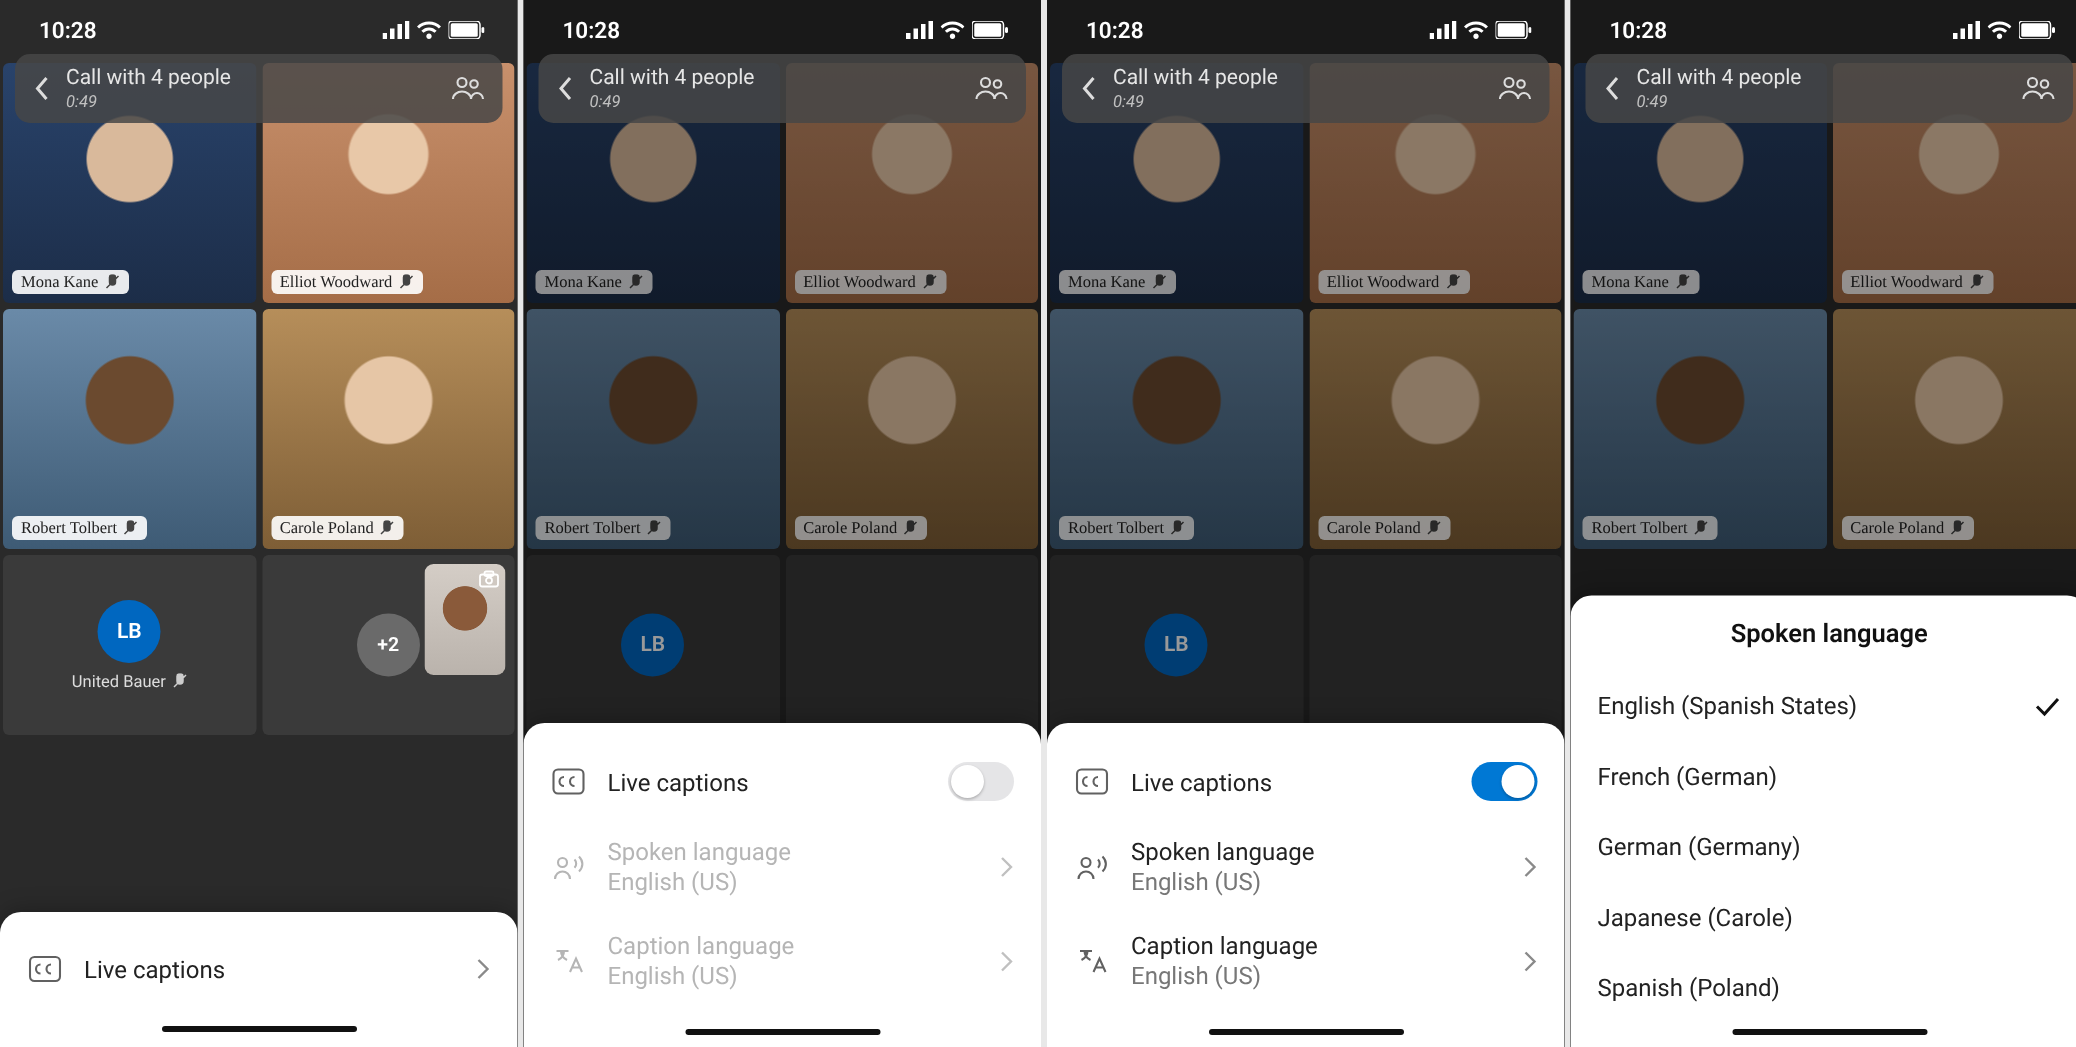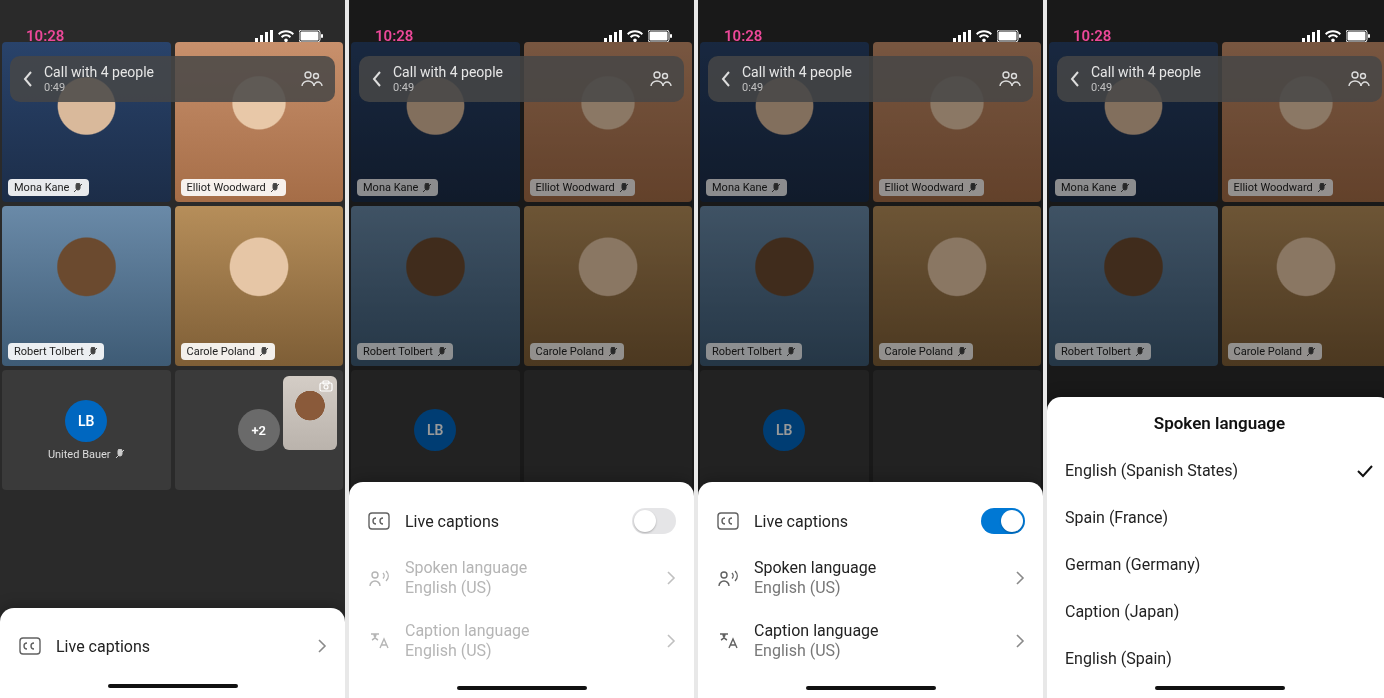--- a/index.html
+++ b/index.html
@@ -16,82 +16,83 @@
   .phone {
     width: 345px;
     height: 698px;
     background: #1a1a1a;
     position: relative;
     overflow: hidden;
     flex-shrink: 0;
   }
   .status-bar {
     position: absolute;
-    top: 16px; left: 0; right: 0;
+    top: 0; left: 0; right: 0;
     height: 40px;
     display: flex;
     justify-content: space-between;
     align-items: center;
     padding: 0 22px 0 26px;
-    color: #ec4899;
+    color: #ffffff;
     font-weight: 600;
     font-size: 15px;
     z-index: 10;
   }
   .status-icons { display: flex; gap: 5px; align-items: center; }
   .phone.dim .dimmable::after {
     content: "";
     position: absolute;
     inset: 0;
     background: rgba(0,0,0,0.4);
     pointer-events: none;
   }
   .call-bg {
     position: absolute;
     inset: 0;
     background: #2a2a2a;
   }
   .header-pill {
     position: absolute;
-    top: 56px;
+    top: 36px;
     left: 10px;
     right: 10px;
     background: rgba(70,70,70,0.85);
     border-radius: 10px;
     display: flex;
     align-items: center;
     padding: 8px 12px;
     z-index: 8;
   }
   .hp-back {
     margin-right: 10px;
     color: #e5e5e5;
   }
   .hp-text { flex: 1; color: #e6e6e6; }
   .hp-title { font-size: 14px; line-height: 1.2; }
-  .hp-sub { font-size: 11px; color: #c0c0c0; }
+  .hp-sub { font-size: 11px; color: #c0c0c0; font-style: italic; }
   .hp-people { color: #ddd; }
   .grid {
     position: absolute;
     top: 40px;
     left: 0; right: 0;
     bottom: 0;
   }
   .row {
     display: flex;
     gap: 4px;
     padding: 2px 2px;
   }
   .tile {
     flex: 1;
     height: 160px;
     background: #333;
     border-radius: 4px;
     position: relative;
     overflow: hidden;
+    font-family: Liberation Serif, serif;
   }
   .tile .name-badge {
     position: absolute;
     left: 6px;
     bottom: 6px;
     background: rgba(255,255,255,0.9);
     border-radius: 4px;
     font-size: 11px;
     padding: 2px 6px;
     display: flex;
@@ -682,26 +683,26 @@
 
   <div class="sheet" style="padding-top:6px">
     <div class="sheet-title">Spoken language</div>
     <div class="lang-row">
       <span>English (Spanish States)</span>
       <svg width="18" height="14" viewBox="0 0 18 14" fill="none" stroke="#111" stroke-width="2">
           <path d="M2 7l5 5L16 2"></path>
         </svg>
     </div>
     <div class="lang-row">
-      <span>Spain (France)</span>
+      <span>French (German)</span>
     </div>
     <div class="lang-row">
       <span>German (Germany)</span>
     </div>
     <div class="lang-row">
-      <span>Caption (Japan)</span>
+      <span>Japanese (Carole)</span>
     </div>
     <div class="lang-row">
-      <span>English (Spain)</span>
+      <span>Spanish (Poland)</span>
     </div>
     <div class="home-ind" style="margin-top:4px"></div>
   </div>
 </div>
 
 </body></html>

